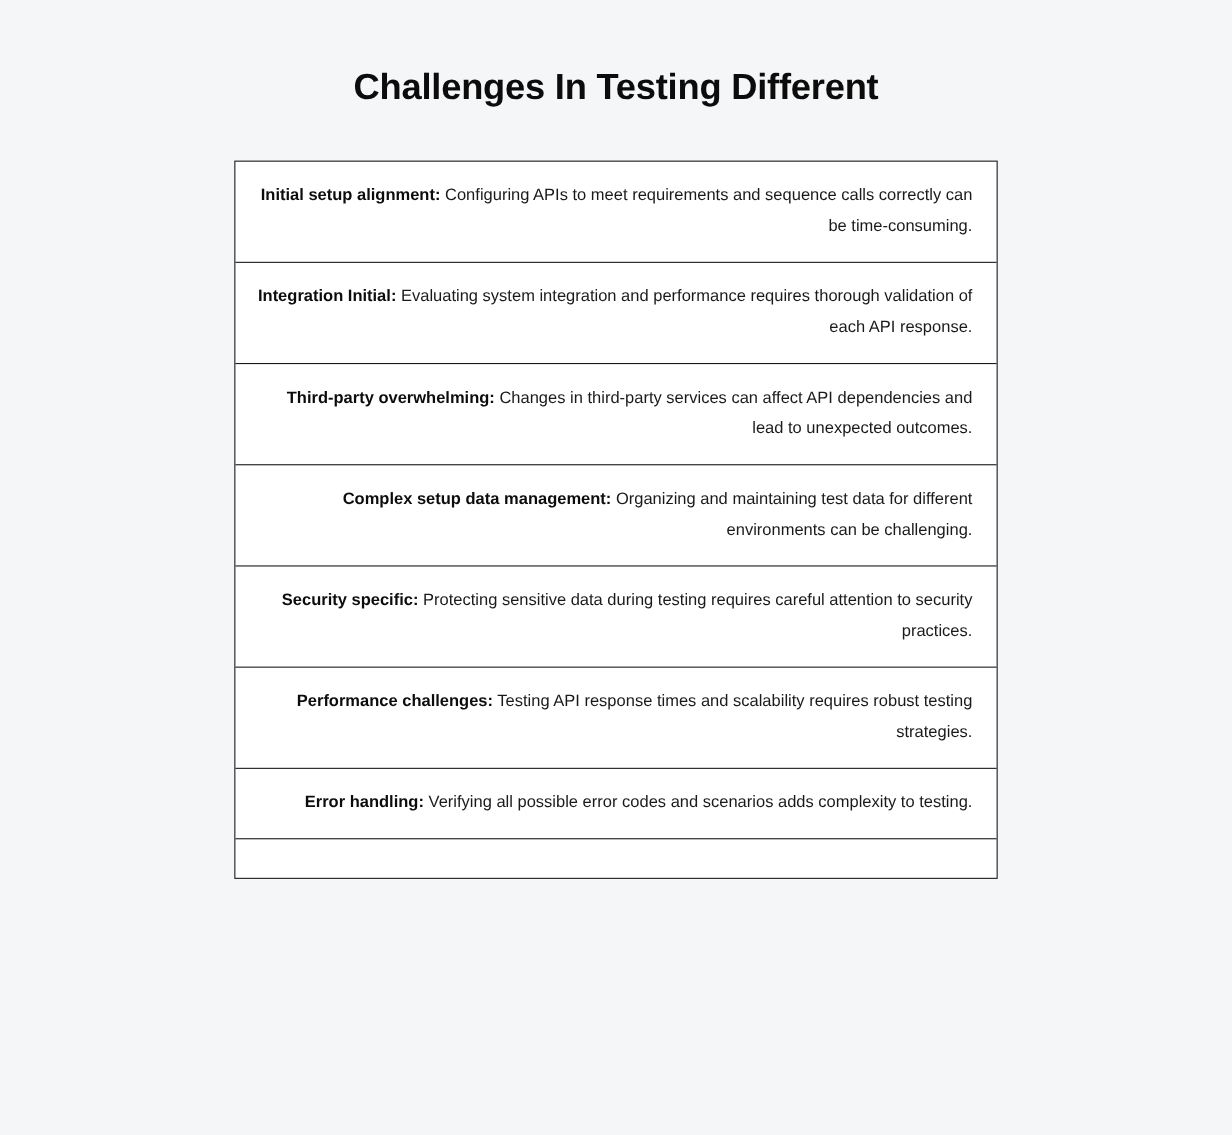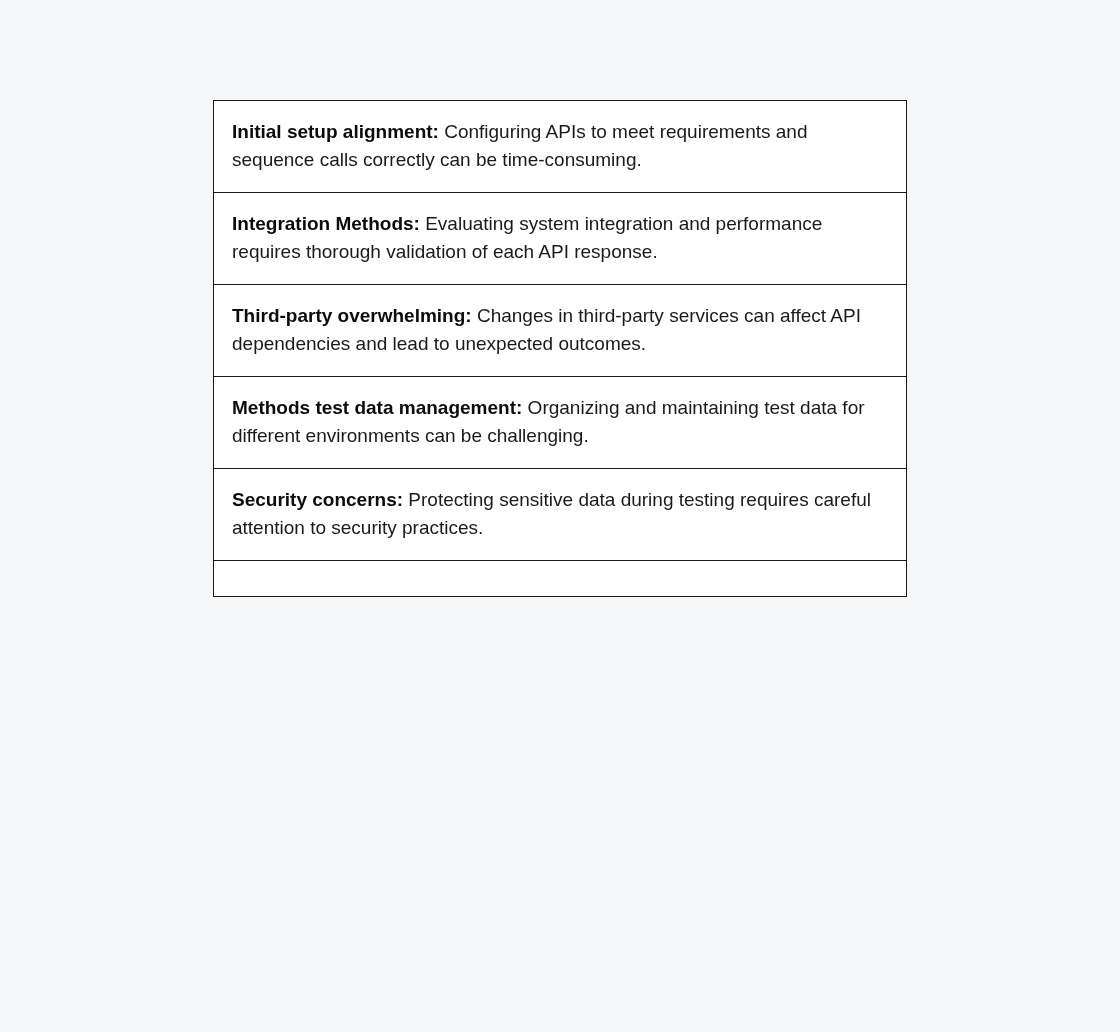--- a/index.html
+++ b/index.html
@@ -45,62 +45,70 @@
   }
   .row {
     box-sizing: border-box;
     border-bottom: 1px solid #1a1a1a;
     padding: 17px 22px 18px 18px;
   }
   .row:last-child {
     border-bottom: none;
   }
   .row-text {
-    font-size: 19px;
+    font-size: 15px;
     line-height: 28px;
     color: #1a1a1a;
     margin: 0;
+    text-align: right;
   }
   .row-term {
     font-weight: bold;
     color: #0c0c0c;
   }
 </style>
 </head>
 <body>
 
 <div class="page">
 
   <h1 class="title">
+    <span class="line">Challenges In Testing Different</span>
   </h1>
 
   <div class="table">
 
     <div class="row">
       <p class="row-text"><span class="row-term">Initial setup alignment:</span><span> Configuring APIs to meet requirements and sequence calls correctly can be time-consuming.</span></p>
     </div>
 
     <div class="row">
-      <p class="row-text"><span class="row-term">Integration Methods:</span><span> Evaluating system integration and performance requires thorough validation of each API response.</span></p>
+      <p class="row-text"><span class="row-term">Integration Initial:</span><span> Evaluating system integration and performance requires thorough validation of each API response.</span></p>
     </div>
 
 
     <div class="row">
       <p class="row-text"><span class="row-term">Third-party overwhelming:</span><span> Changes in third-party services can affect API dependencies and lead to unexpected outcomes.</span></p>
     </div>
 
     <div class="row">
-      <p class="row-text"><span class="row-term">Methods test data management:</span><span> Organizing and maintaining test data for different environments can be challenging.</span></p>
+      <p class="row-text"><span class="row-term">Complex setup data management:</span><span> Organizing and maintaining test data for different environments can be challenging.</span></p>
     </div>
 
     <div class="row">
-      <p class="row-text"><span class="row-term">Security concerns:</span><span> Protecting sensitive data during testing requires careful attention to security practices.</span></p>
+      <p class="row-text"><span class="row-term">Security specific:</span><span> Protecting sensitive data during testing requires careful attention to security practices.</span></p>
     </div>
 
 
+    <div class="row">
+      <p class="row-text"><span class="row-term">Performance challenges:</span><span> Testing API response times and scalability requires robust testing strategies.</span></p>
+    </div>
 
+    <div class="row">
+      <p class="row-text"><span class="row-term">Error handling:</span><span> Verifying all possible error codes and scenarios adds complexity to testing.</span></p>
+    </div>
 
     <div class="row">
       
     </div>
 
   </div>
 </div>
 
 </body></html>

